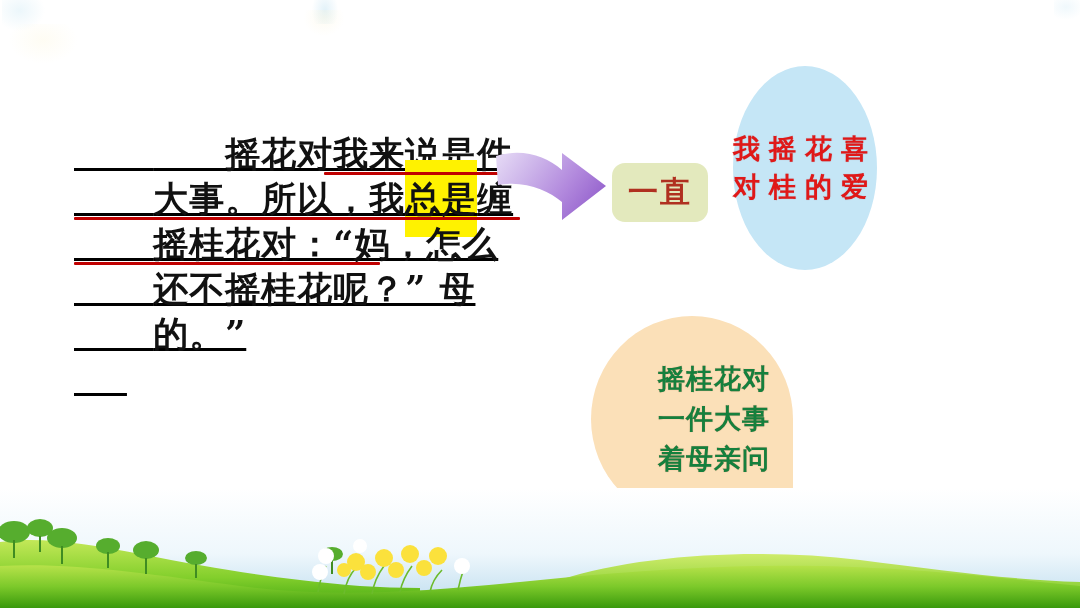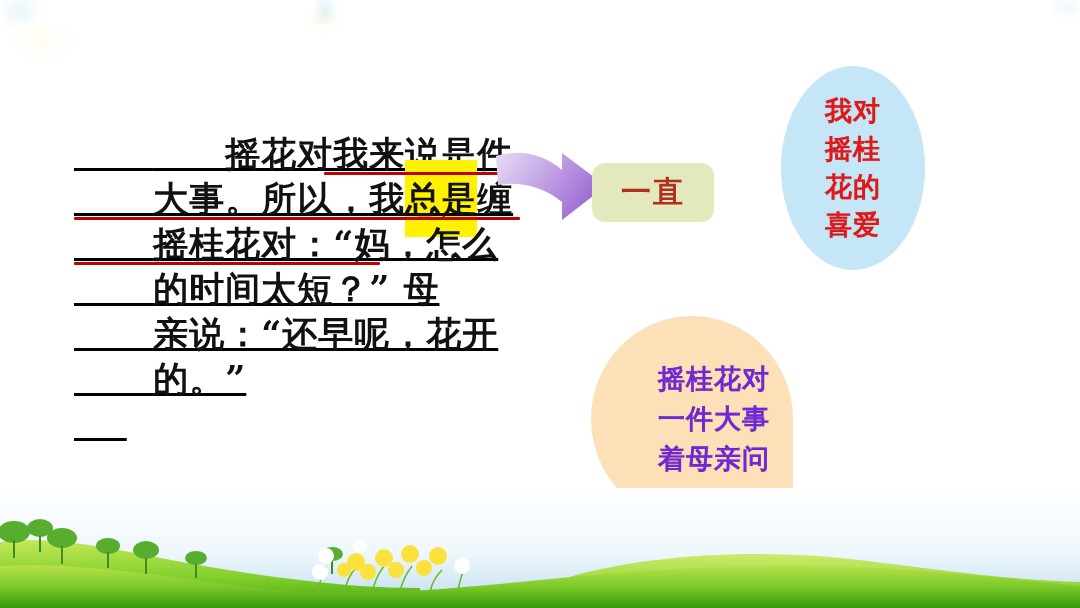--- a/index.html
+++ b/index.html
@@ -69,49 +69,49 @@
     position: absolute;
     left: 496px;
     top: 150px;
     width: 112px;
     height: 78px;
   }
 
   
   #yizhi-box {
     position: absolute;
-    left: 592px;
+    left: 612px;
     top: 163px;
-    width: 122px;
+    width: 96px;
     height: 59px;
     background: #e3e9bd;
     border-radius: 13px;
     display: flex;
     align-items: center;
     justify-content: center;
   }
   #yizhi-box .label {
     font-family: "DejaVu Serif", "Liberation Serif", serif;
     font-size: 30px;
     font-weight: 700;
     color: #b03020;
     letter-spacing: 2px;
   }
 
   
   #blue-ellipse {
     position: absolute;
-    left: 781px;
+    left: 733px;
     top: 66px;
     width: 144px;
     height: 204px;
     background: #c5e6f6;
     border-radius: 50%;
     display: flex;
-    flex-direction: column;
+    flex-direction: row;
     align-items: center;
     justify-content: center;
   }
   #blue-ellipse .eline {
     font-family: "DejaVu Serif", "Liberation Serif", serif;
     font-size: 27px;
     font-weight: 700;
     color: #e01818;
     line-height: 38px;
     letter-spacing: 1px;
@@ -129,21 +129,21 @@
     border-radius: 50% 50% 6px 50% / 50% 50% 6px 50%;
     display: flex;
     flex-direction: column;
     align-items: center;
     justify-content: center;
   }
   #peach-blob .pline {
     font-family: "DejaVu Serif", "Liberation Serif", serif;
     font-size: 27px;
     font-weight: 700;
-    color: #6d28d9;
+    color: #15803d;
     line-height: 40px;
     letter-spacing: 1px;
     text-shadow: 0 0 1px rgba(150,0,0,0.35);
     margin-left: 44px;
   }
 
   
   #landscape {
     position: absolute;
     left: 0;
@@ -174,27 +174,24 @@
       <span>大事。所以，我</span><span class="hl">总是</span><span>缠</span>
       <div class="uline" style="left:250px; top:41px; width:194px;"></div>
     </div>
 
     <div class="text-line">
       <span>摇桂花对：“妈，怎么</span>
       <div class="uline" style="left:0px; top:41px; width:446px;"></div>
     </div>
 
     <div class="text-line">
-      <span>的时间太短？” 母</span>
+      <span>还不摇桂花呢？” 母</span>
       <div class="uline" style="left:0px; top:41px; width:306px;"></div>
     </div>
 
-    <div class="text-line">
-      <span>亲说：“还早呢，花开</span>
-    </div>
 
 
     <div class="text-line">
       <span>的。”</span>
     </div>
   </div>
 
   <div id="arrow-shape">
     <svg width="112" height="78" viewBox="0 0 112 78" xmlns="http://www.w3.org/2000/svg">
       <defs>

